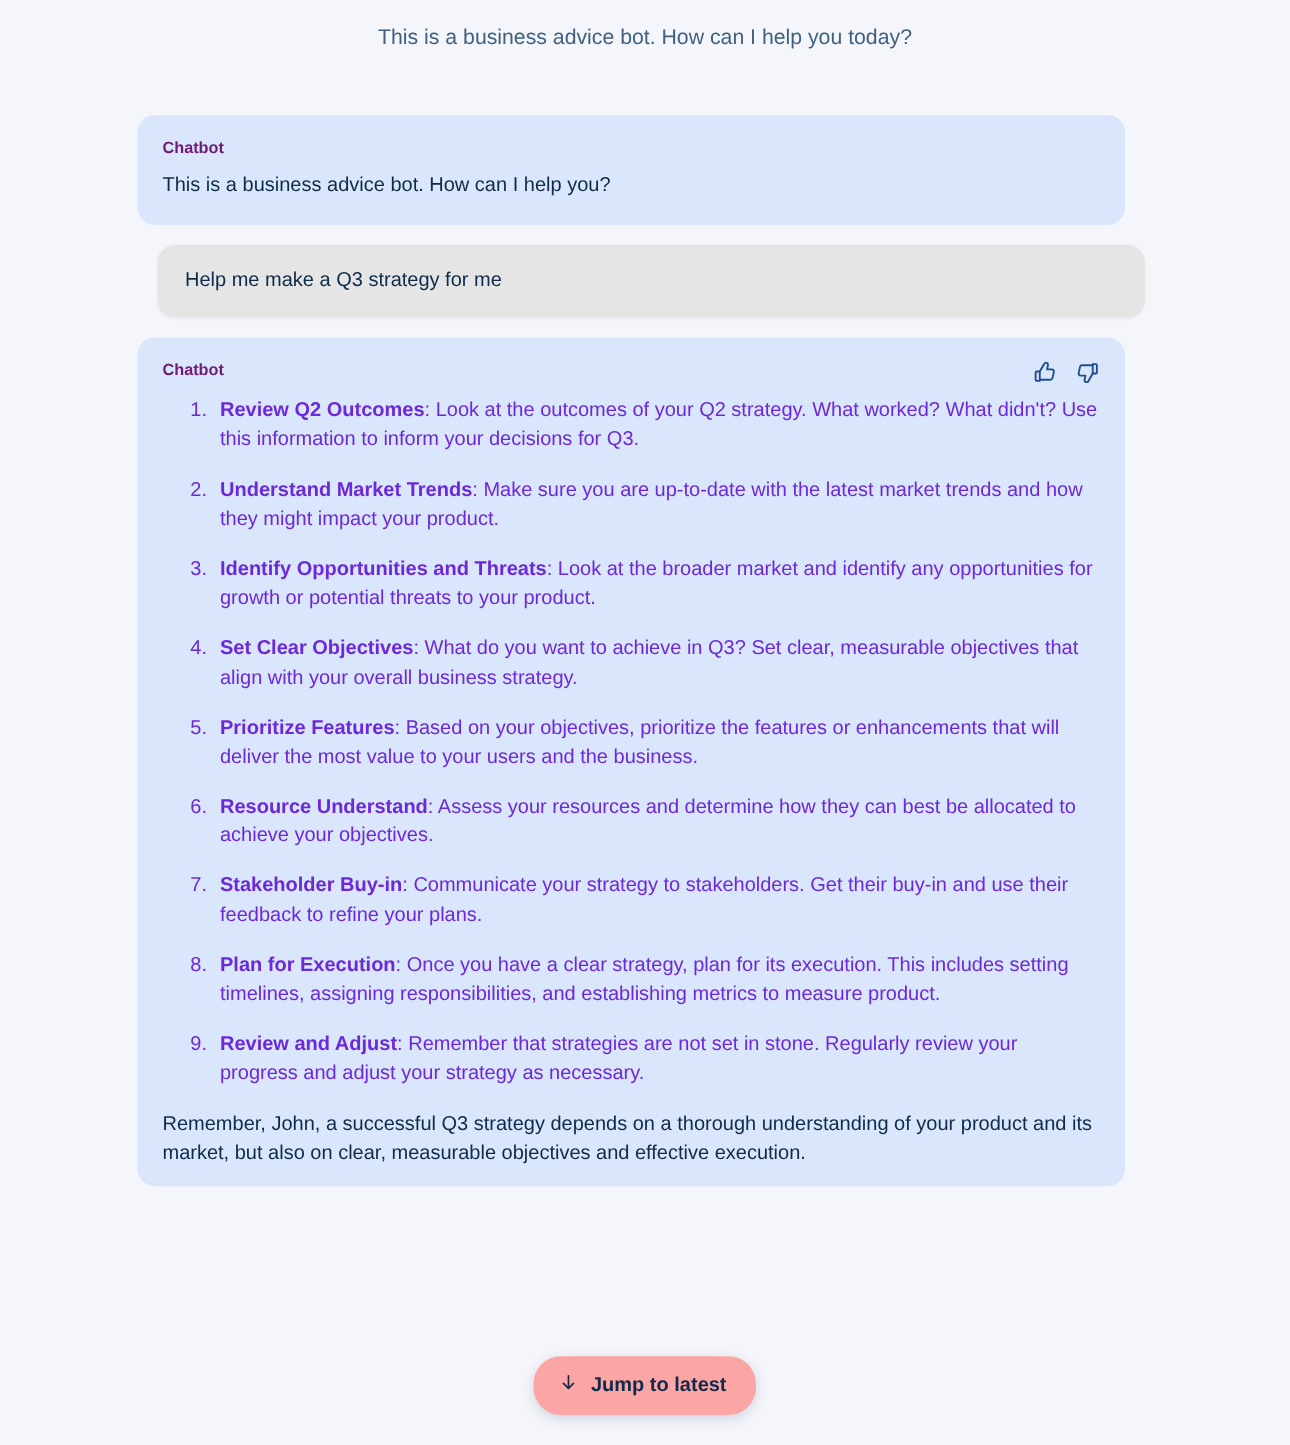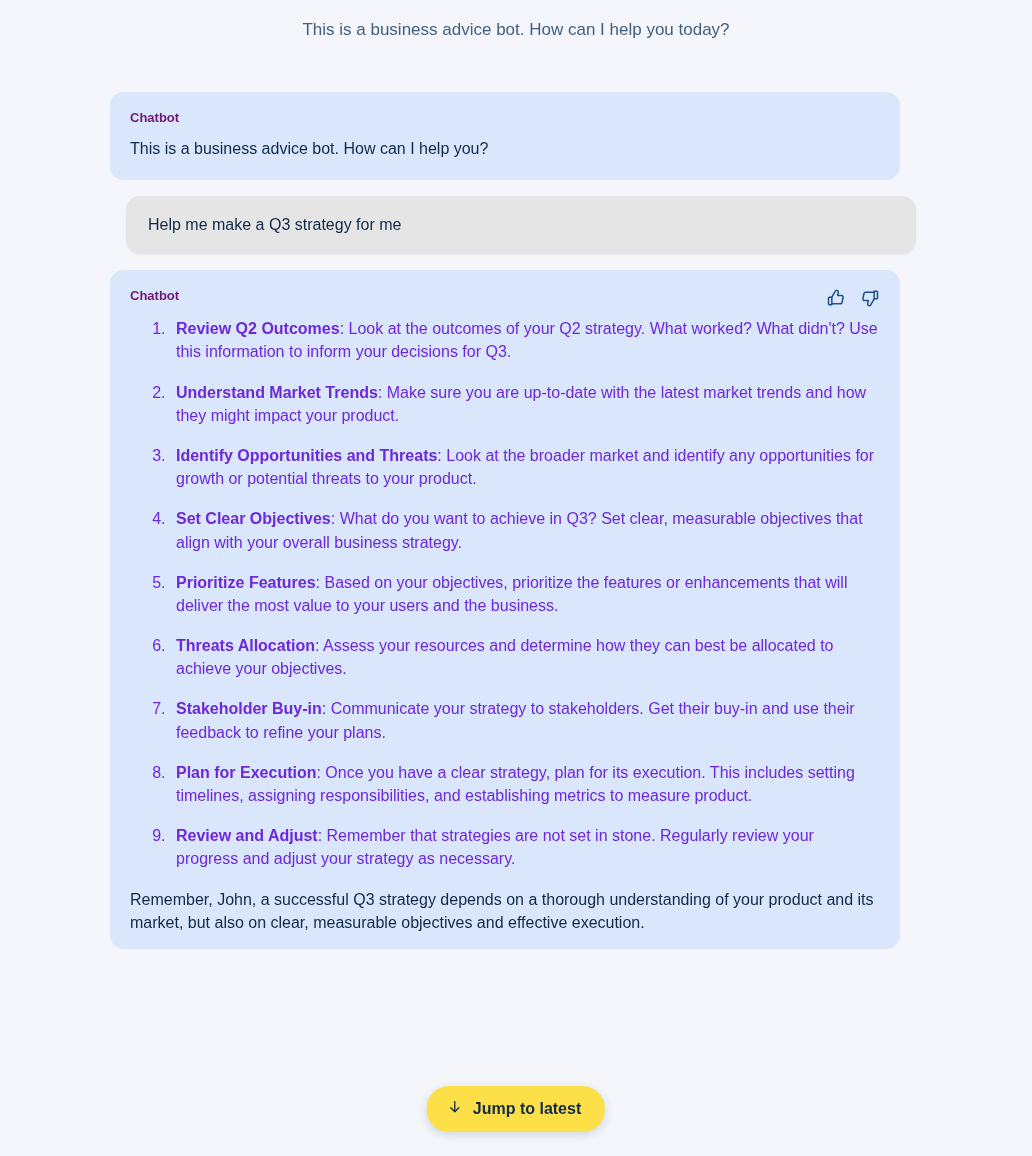--- a/index.html
+++ b/index.html
@@ -120,21 +120,21 @@
     font-size: 16px;
     line-height: 1.48;
     color: #0f2a4a;
     margin-top: 12px;
   }
   .jump-pill {
     position: absolute;
     left: 50%;
     transform: translateX(-50%);
     bottom: 24px;
-    background: #fde047;
+    background: #fca5a5;
     border-radius: 22px;
     padding: 13px 24px 13px 20px;
     font-size: 16px;
     font-weight: bold;
     color: #0f2a4a;
     box-shadow: 0 3px 10px rgba(16,40,70,0.16);
     display: flex;
     align-items: center;
     gap: 10px;
     cursor: pointer;
@@ -185,21 +185,21 @@
       </div>
 
       <div class="bubble-label">Chatbot</div>
 
       <ol class="steps">
         <li><b>Review Q2 Outcomes</b><span>: Look at the outcomes of your Q2 strategy. What worked? What didn't? Use this information to inform your decisions for Q3.</span></li>
         <li><b>Understand Market Trends</b><span>: Make sure you are up-to-date with the latest market trends and how they might impact your product.</span></li>
         <li><b>Identify Opportunities and Threats</b><span>: Look at the broader market and identify any opportunities for growth or potential threats to your product.</span></li>
         <li><b>Set Clear Objectives</b><span>: What do you want to achieve in Q3? Set clear, measurable objectives that align with your overall business strategy.</span></li>
         <li><b>Prioritize Features</b><span>: Based on your objectives, prioritize the features or enhancements that will deliver the most value to your users and the business.</span></li>
-        <li><b>Threats Allocation</b><span>: Assess your resources and determine how they can best be allocated to achieve your objectives.</span></li>
+        <li><b>Resource Understand</b><span>: Assess your resources and determine how they can best be allocated to achieve your objectives.</span></li>
         <li><b>Stakeholder Buy-in</b><span>: Communicate your strategy to stakeholders. Get their buy-in and use their feedback to refine your plans.</span></li>
         <li><b>Plan for Execution</b><span>: Once you have a clear strategy, plan for its execution. This includes setting timelines, assigning responsibilities, and establishing metrics to measure product.</span></li>
         <li><b>Review and Adjust</b><span>: Remember that strategies are not set in stone. Regularly review your progress and adjust your strategy as necessary.</span></li>
       </ol>
 
       <div class="answer-outro">Remember, John, a successful Q3 strategy depends on a thorough understanding of your product and its market, but also on clear, measurable objectives and effective execution.</div>
     </div>
 
   </div>
 

